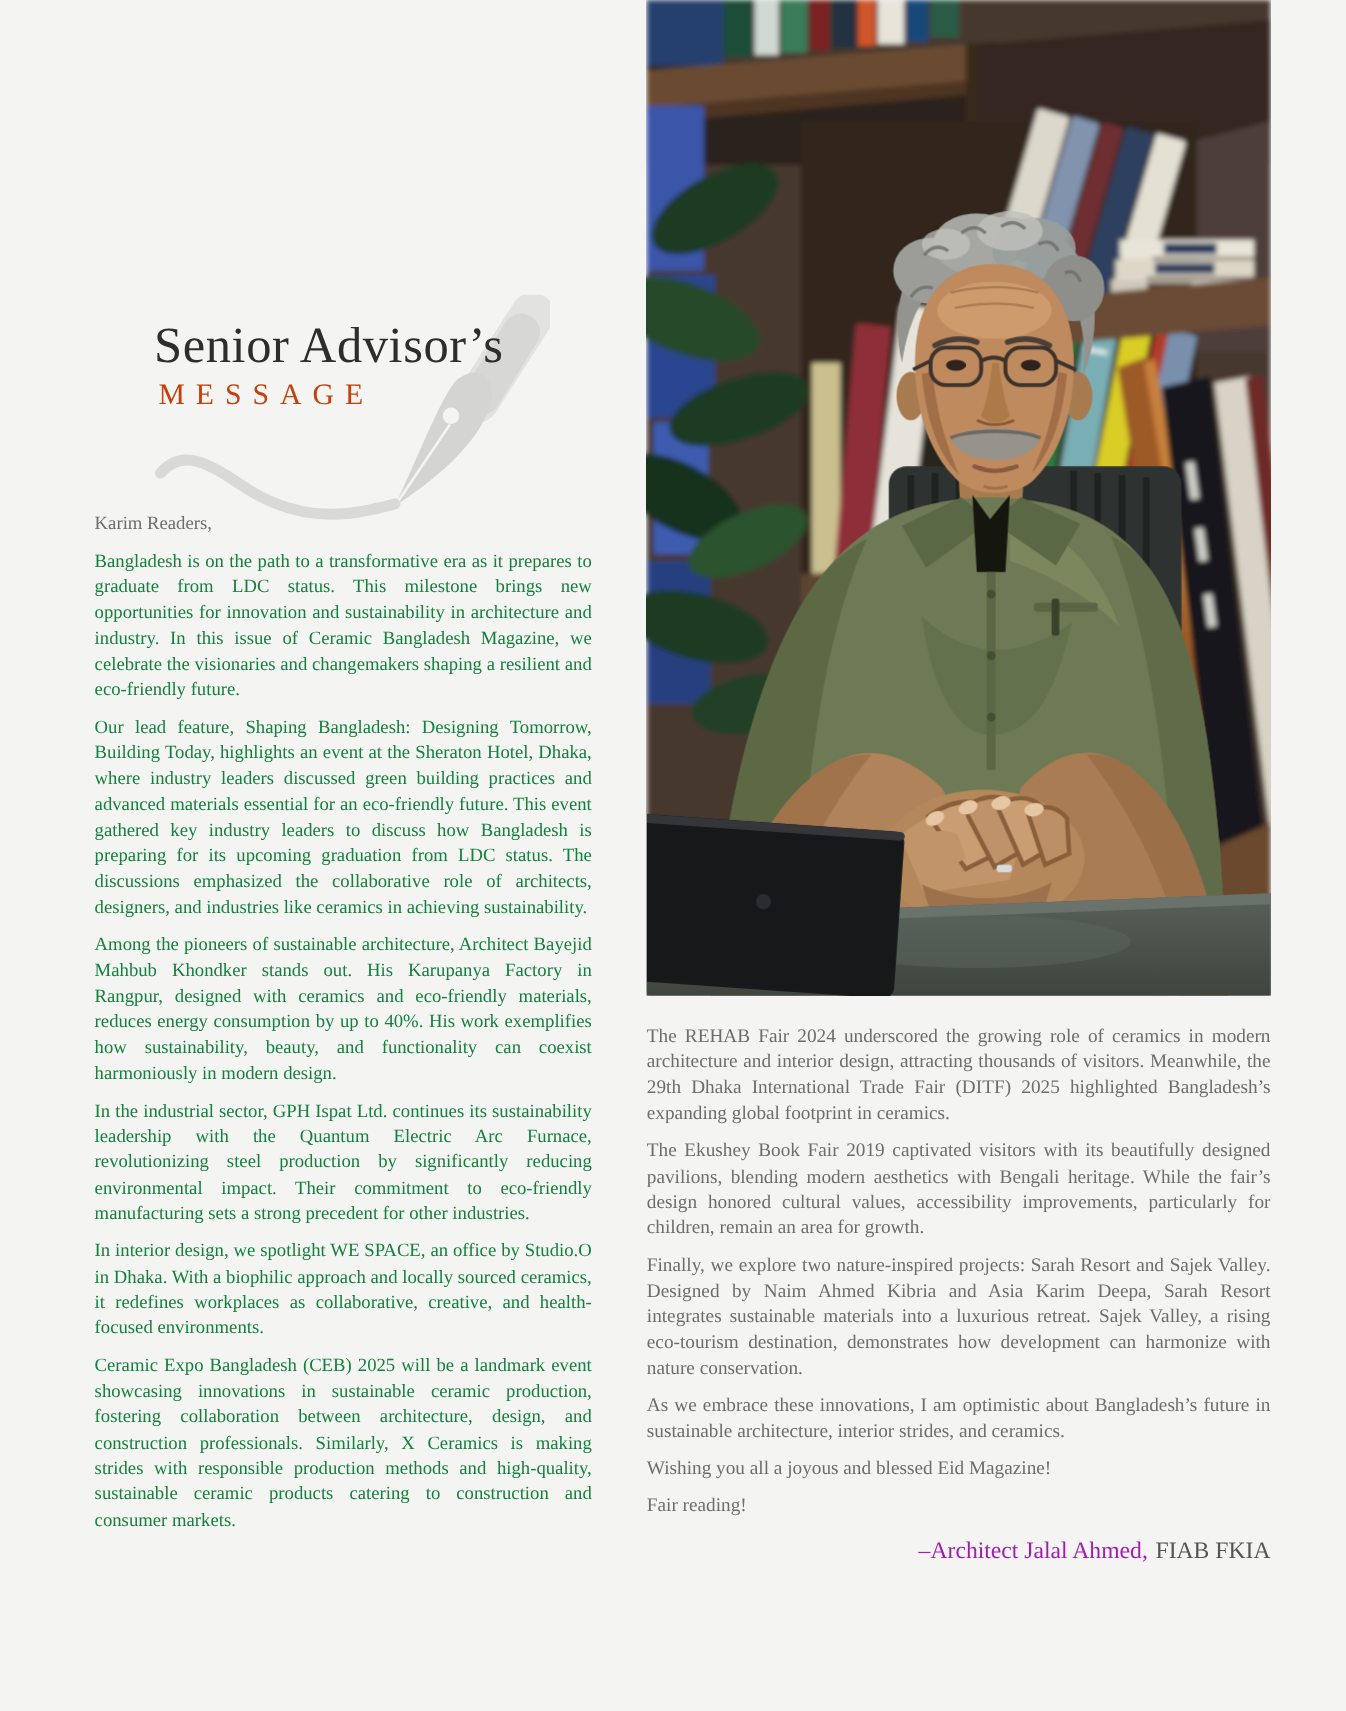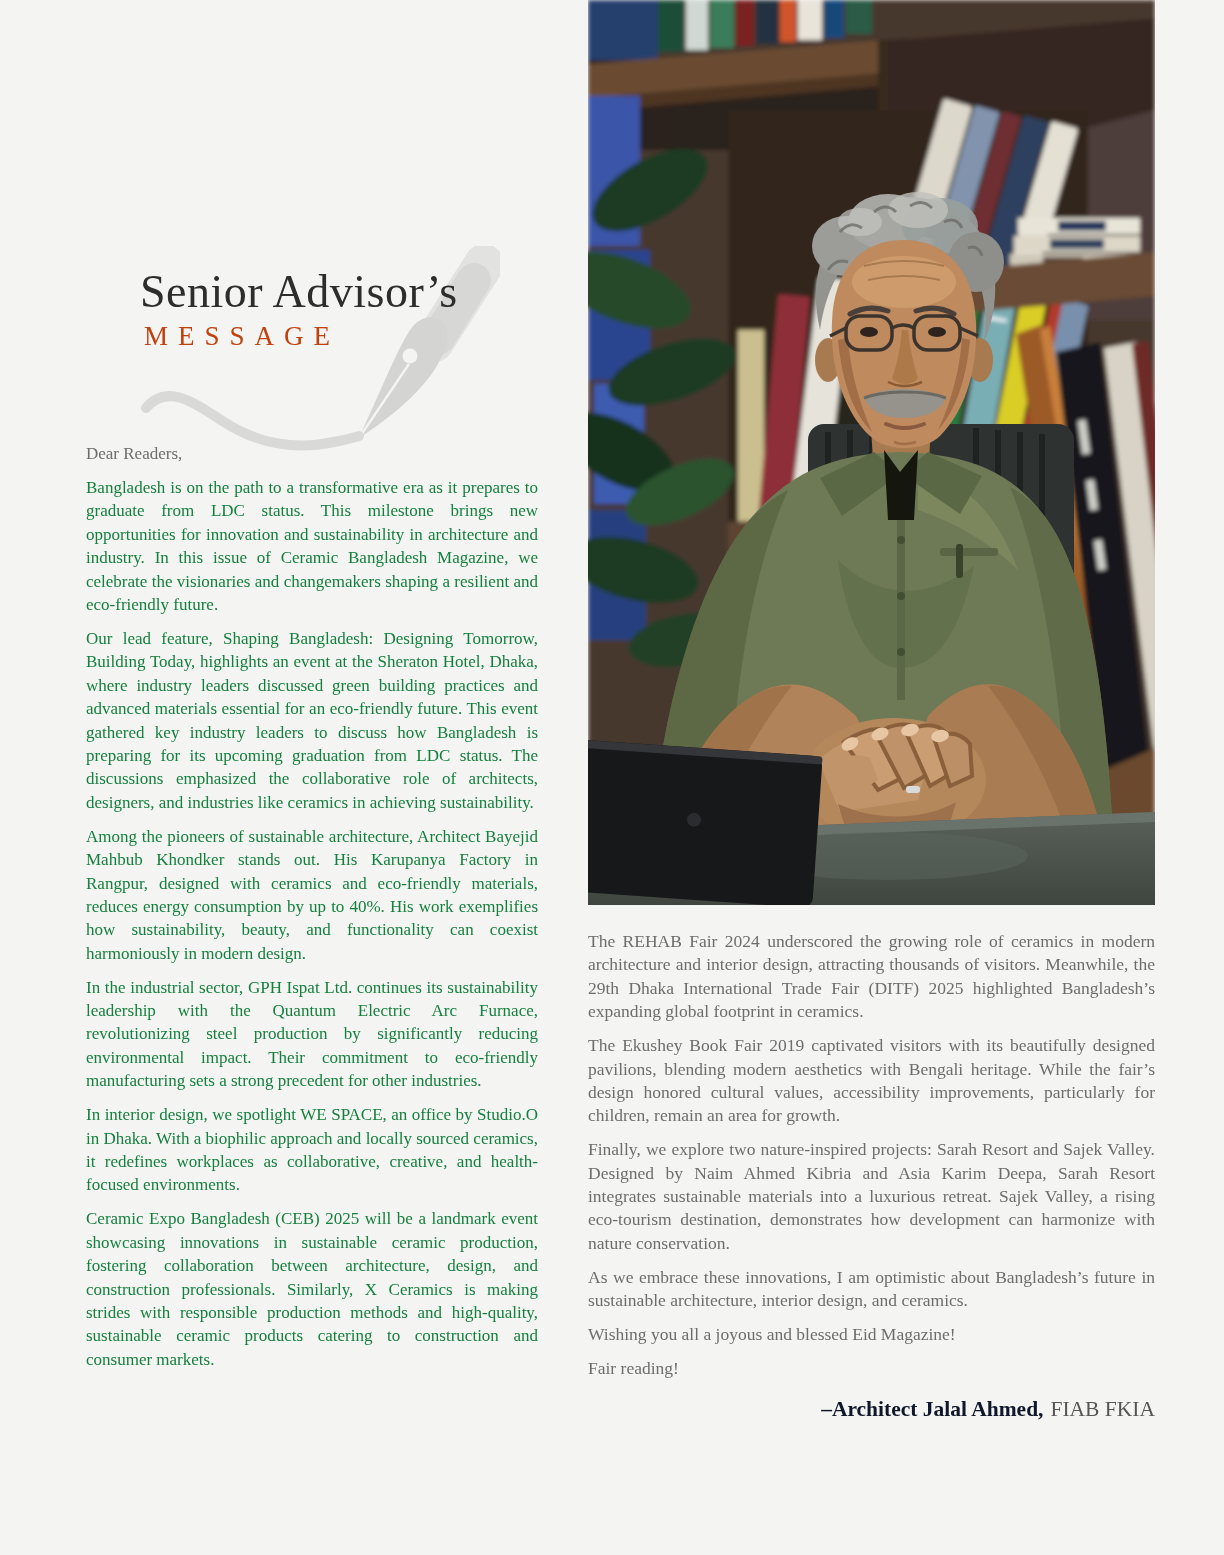--- a/index.html
+++ b/index.html
@@ -5,21 +5,21 @@
   html,body{margin:0;padding:0;}
   body{
     width:1224px;height:1555px;
     background:#f4f4f3;
     font-family:"Liberation Serif", serif;
   }
   .page{position:relative;width:1224px;height:1555px;overflow:hidden;}
 
   
   .left-col{position:absolute;left:86px;top:268px;width:452px;}
-  .title-wrap{position:relative;height:166px;}
+  .title-wrap{position:relative;height:166px;margin-top:22px;}
   .pen-art{position:absolute;left:52px;top:-22px;width:362px;height:230px;pointer-events:none;}
   .title1{
     margin:0 0 0 54px;font-size:46px;font-weight:400;color:#2d2d2d;
     letter-spacing:0.5px;line-height:1.05;position:relative;z-index:2;
   }
   .title2{
     margin:7px 0 0 58px;font-size:27px;font-weight:400;color:#c2410c;
     letter-spacing:10px;line-height:1.0;position:relative;z-index:2;
   }
   .salutation{font-size:17px;color:#6d6d6d;margin:10px 0 12px 0;}
@@ -32,21 +32,21 @@
   .right-col{position:absolute;left:588px;top:0;width:567px;}
   .photo-figure{width:567px;height:905px;margin:0 0 25px 0;display:block;}
   .photo-figure svg{display:block;}
   .right-col p.body{
     font-size:17.5px;line-height:23.4px;color:#6d6d6d;
     text-align:justify;margin:0 0 10.5px 0;
   }
   .signature{
     margin-top:17px;text-align:right;font-size:21.5px;color:#4c4c4c;
   }
-  .signature .sig-name{font-weight:bold;color:#0f172a;}
+  .signature .sig-name{font-weight:normal;color:#a21caf;}
   .signature .sig-cred{font-weight:400;margin-left:7px;color:#555;}
 </style>
 </head>
 <body>
 
 <div class="page">
 
   <div class="left-col">
 
     <div class="title-wrap">
@@ -59,21 +59,21 @@
         <path d="M221,192 C245,140 258,106 272,84 C281,70 298,66 306,78 C313,89 308,104 300,118 C284,146 252,172 221,192 Z" fill="#d4d4d3"></path>
         <circle cx="272" cy="110" r="7.5" fill="#f4f4f3"></circle>
         <line x1="221" y1="192" x2="271" y2="118" stroke="#f4f4f3" stroke-width="2.4"></line>
 
         <path d="M8,162 C30,136 58,158 86,176 C122,199 158,204 196,196 C206,194 215,192 221,190" fill="none" stroke="#d9d9d8" stroke-width="10" stroke-linecap="round"></path>
       </svg>
       <h1 class="title1">Senior Advisor’s</h1>
       <h2 class="title2">MESSAGE</h2>
     </div>
 
-    <p class="salutation">Dear Readers,</p>
+    <p class="salutation">Karim Readers,</p>
 
     <p class="body">Bangladesh is on the path to a transformative era as it prepares to graduate from LDC status. This milestone brings new opportunities for innovation and sustainability in architecture and industry. In this issue of Ceramic Bangladesh Magazine, we celebrate the visionaries and changemakers shaping a resilient and eco-friendly future.</p>
     <p class="body">Our lead feature, Shaping Bangladesh: Designing Tomorrow, Building Today, highlights an event at the Sheraton Hotel, Dhaka, where industry leaders discussed green building practices and advanced materials essential for an eco-friendly future. This event gathered key industry leaders to discuss how Bangladesh is preparing for its upcoming graduation from LDC status. The discussions emphasized the collaborative role of architects, designers, and industries like ceramics in achieving sustainability.</p>
     <p class="body">Among the pioneers of sustainable architecture, Architect Bayejid Mahbub Khondker stands out. His Karupanya Factory in Rangpur, designed with ceramics and eco-friendly materials, reduces energy consumption by up to 40%. His work exemplifies how sustainability, beauty, and functionality can coexist harmoniously in modern design.</p>
     <p class="body">In the industrial sector, GPH Ispat Ltd. continues its sustainability leadership with the Quantum Electric Arc Furnace, revolutionizing steel production by significantly reducing environmental impact. Their commitment to eco-friendly manufacturing sets a strong precedent for other industries.</p>
     <p class="body">In interior design, we spotlight WE SPACE, an office by Studio.O in Dhaka. With a biophilic approach and locally sourced ceramics, it redefines workplaces as collaborative, creative, and health-focused environments.</p>
     <p class="body">Ceramic Expo Bangladesh (CEB) 2025 will be a landmark event showcasing innovations in sustainable ceramic production, fostering collaboration between architecture, design, and construction professionals. Similarly, X Ceramics is making strides with responsible production methods and high-quality, sustainable ceramic products catering to construction and consumer markets.</p>
   </div>
 
   <div class="right-col">
@@ -339,21 +339,21 @@
             <rect x="-14" y="748" width="244" height="8" rx="4" fill="#34363a"></rect>
             <circle cx="106" cy="820" r="7" fill="#2a2c30"></circle>
           </g>
         </g>
       </svg>
     </figure>
 
     <p class="body">The REHAB Fair 2024 underscored the growing role of ceramics in modern architecture and interior design, attracting thousands of visitors. Meanwhile, the 29th Dhaka International Trade Fair (DITF) 2025 highlighted Bangladesh’s expanding global footprint in ceramics.</p>
     <p class="body">The Ekushey Book Fair 2019 captivated visitors with its beautifully designed pavilions, blending modern aesthetics with Bengali heritage. While the fair’s design honored cultural values, accessibility improvements, particularly for children, remain an area for growth.</p>
     <p class="body">Finally, we explore two nature-inspired projects: Sarah Resort and Sajek Valley. Designed by Naim Ahmed Kibria and Asia Karim Deepa, Sarah Resort integrates sustainable materials into a luxurious retreat. Sajek Valley, a rising eco-tourism destination, demonstrates how development can harmonize with nature conservation.</p>
-    <p class="body">As we embrace these innovations, I am optimistic about Bangladesh’s future in sustainable architecture, interior design, and ceramics.</p>
+    <p class="body">As we embrace these innovations, I am optimistic about Bangladesh’s future in sustainable architecture, interior strides, and ceramics.</p>
     <p class="body">Wishing you all a joyous and blessed Eid Magazine!</p>
     <p class="body">Fair reading!</p>
 
     <div class="signature">
       <span class="sig-name">–Architect Jalal Ahmed,</span><span class="sig-cred">FIAB FKIA</span>
     </div>
   </div>
 
 </div>
 

